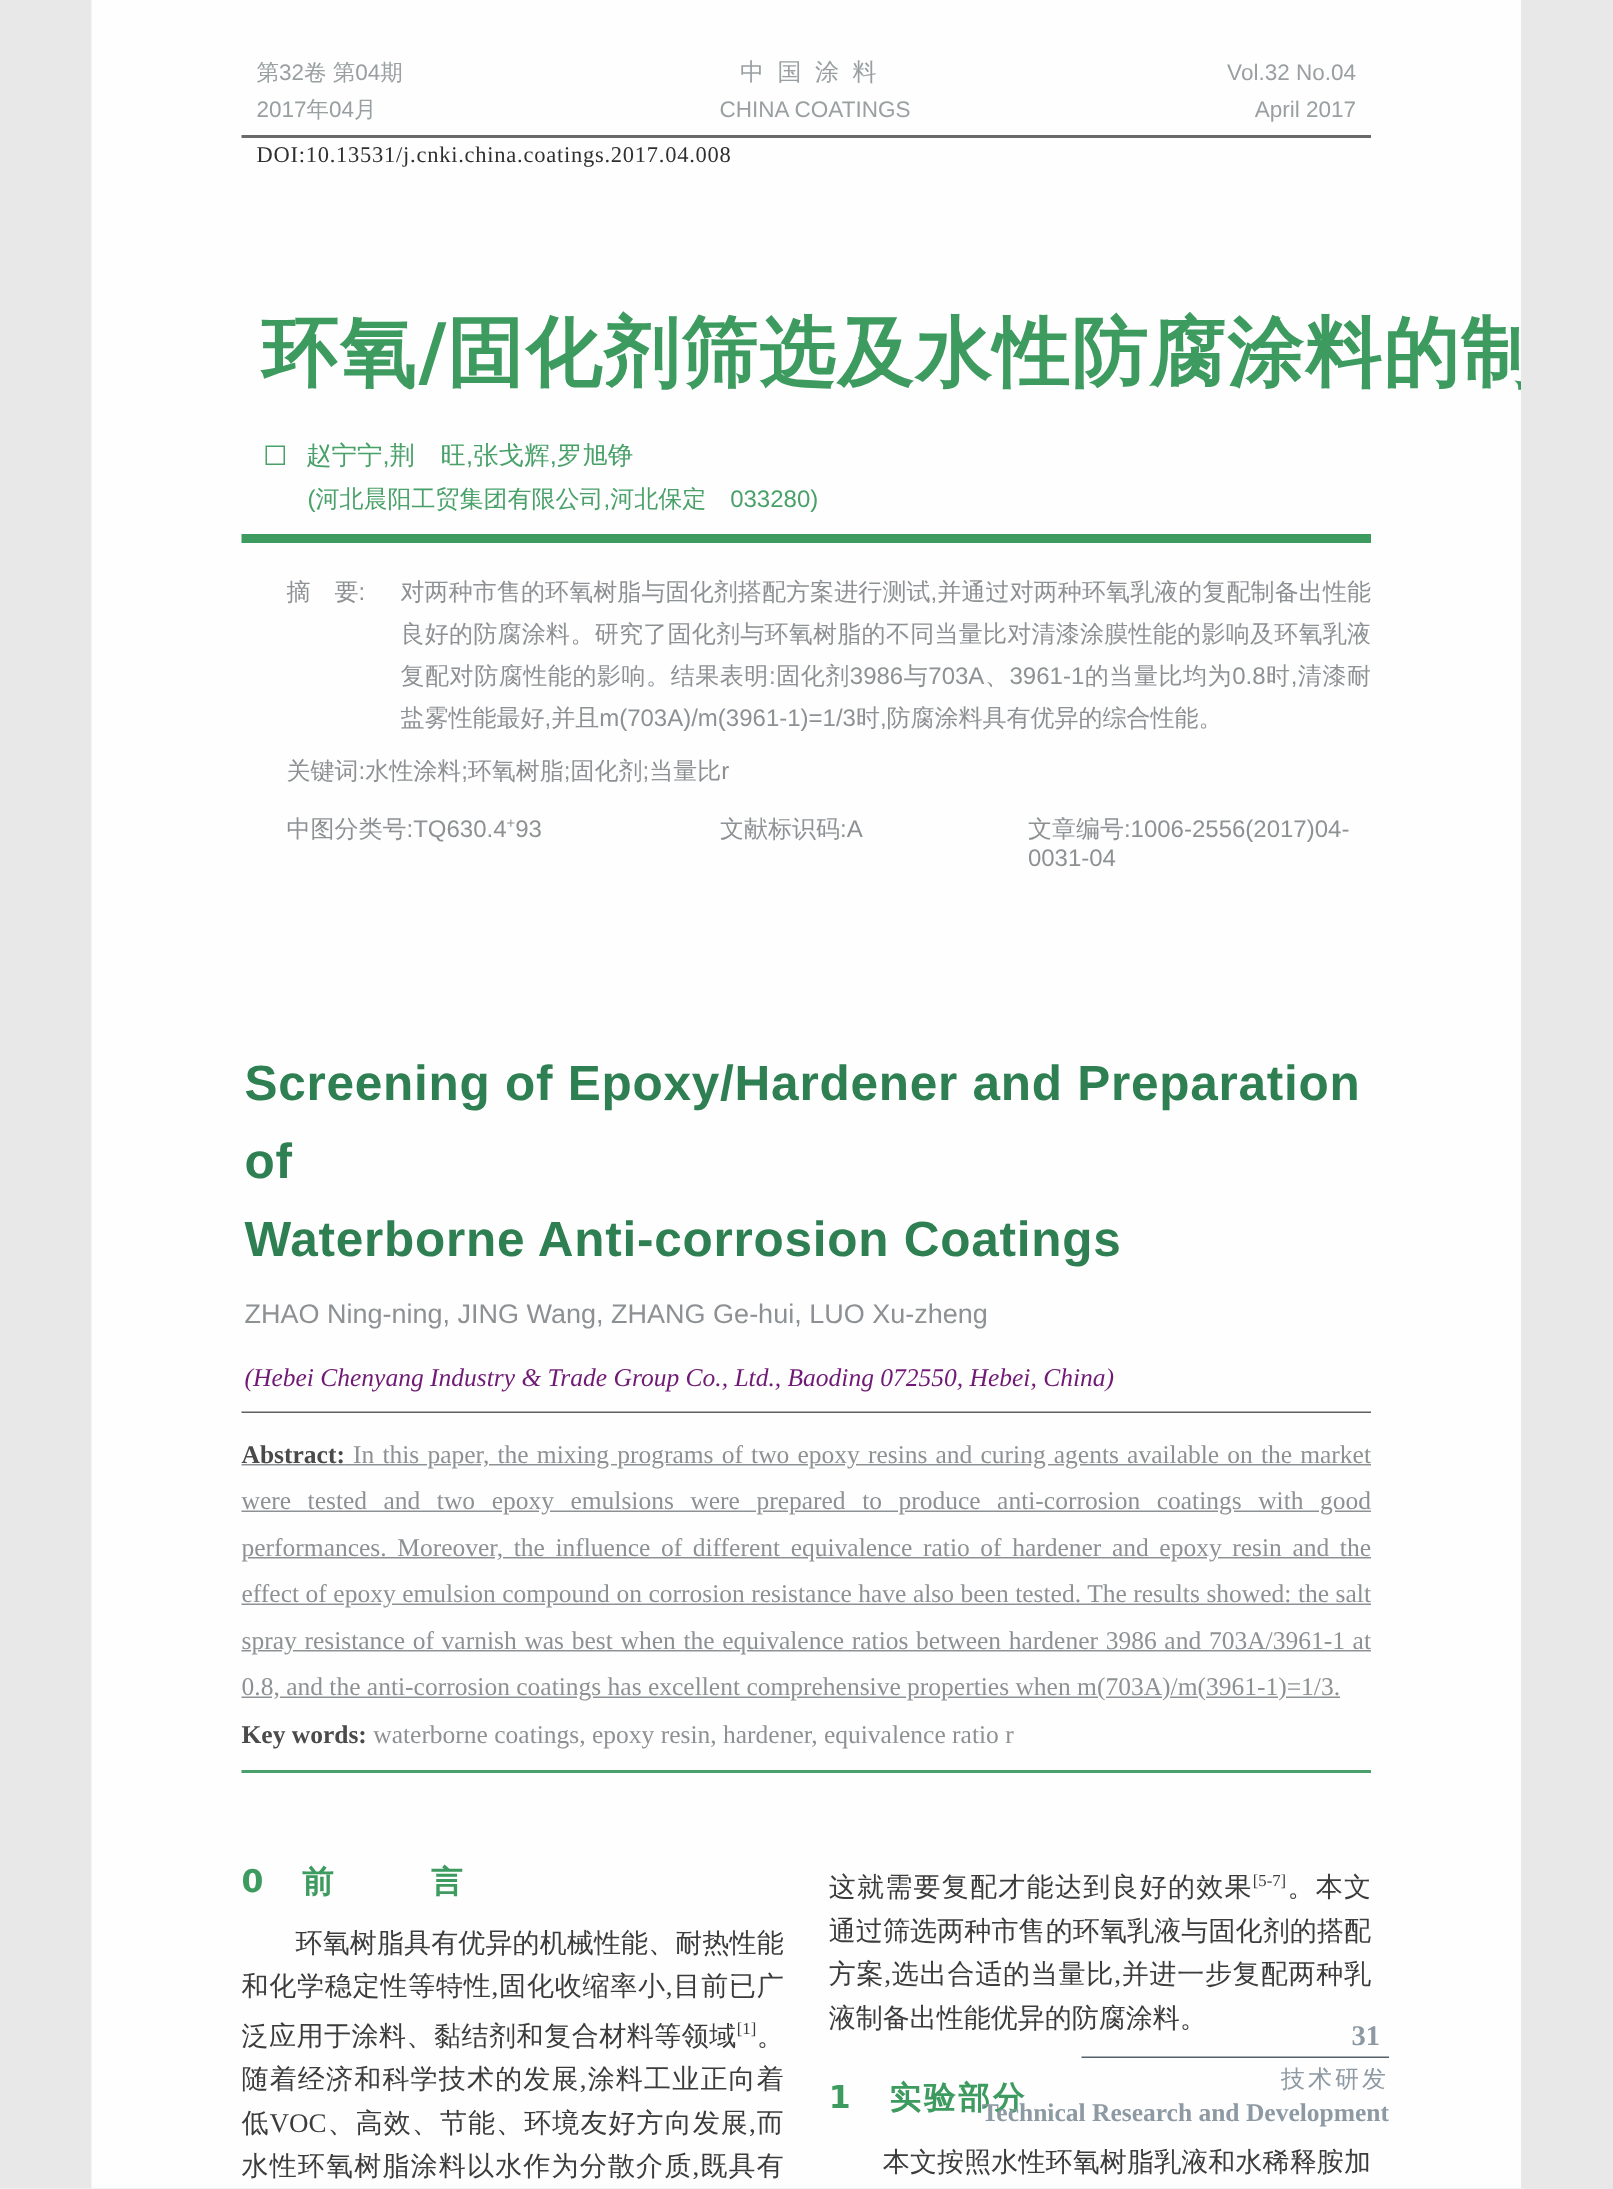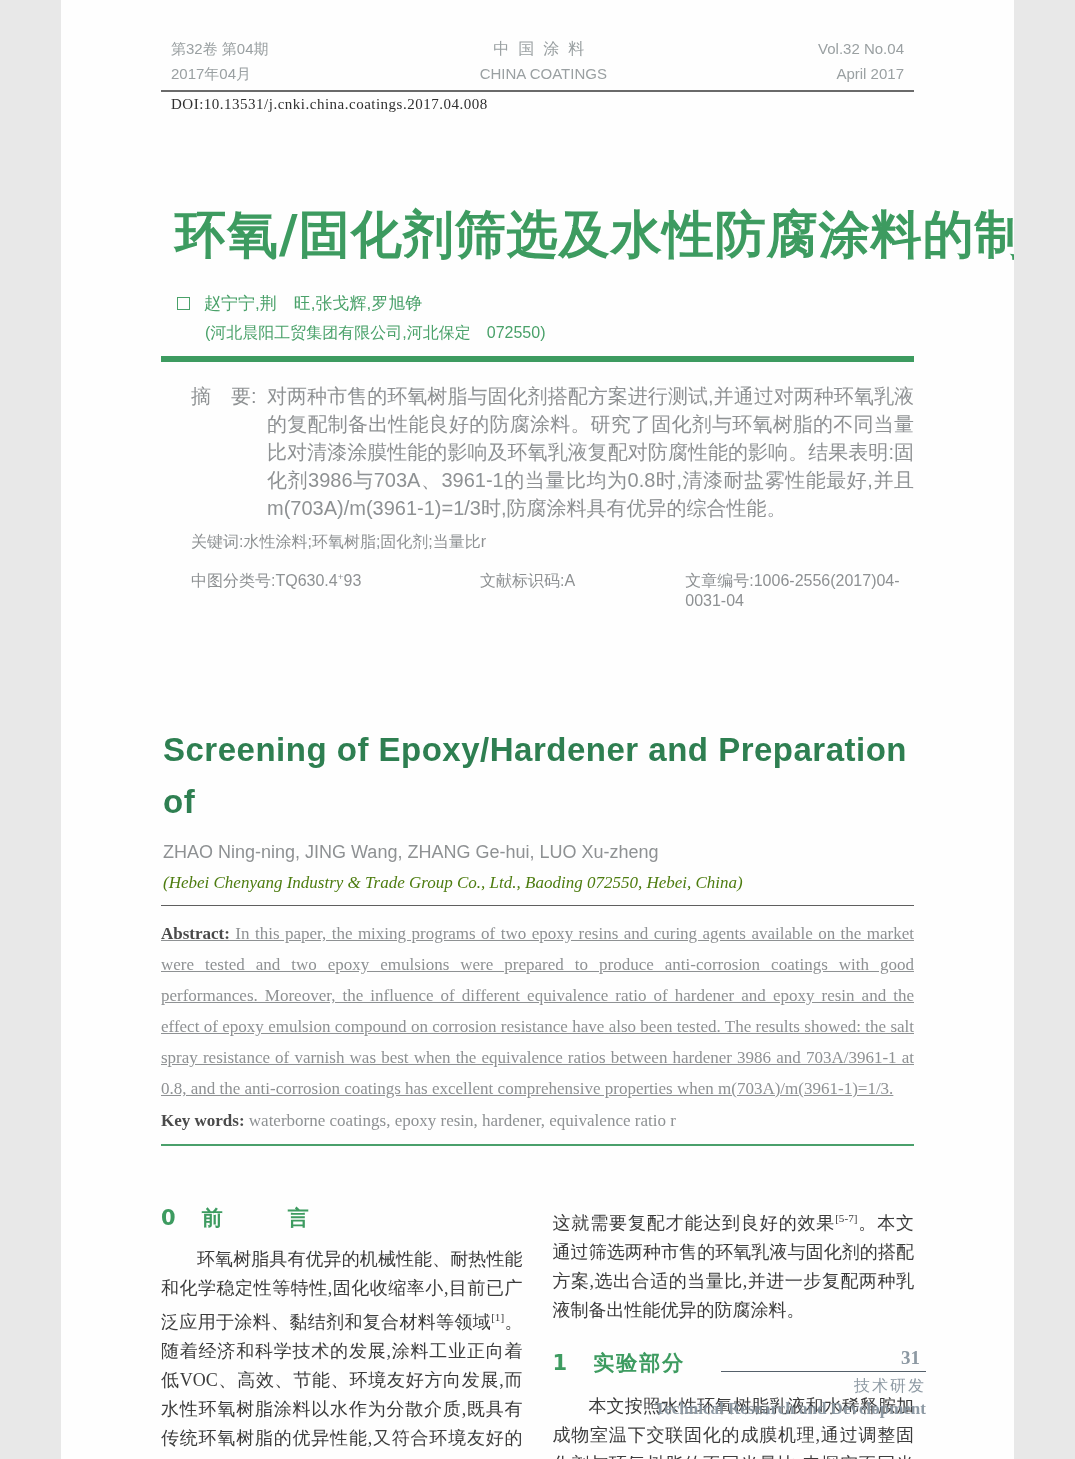--- a/index.html
+++ b/index.html
@@ -51,21 +51,21 @@
   .cn-affil {
     margin: 8px 0 0 44px;
     color: #49a169; font-size: 16px;
     font-family: "Liberation Sans", sans-serif;
   }
   .thick-bar { height: 6px; background: #3d9b60; margin-top: 12px; }
 
   
   .abstract-cn {
     display: flex; margin: 20px 0 0 30px;
-    color: #8e9193; font-size: 20px; line-height: 28px;
+    color: #8e9193; font-size: 16px; line-height: 28px;
     font-family: "Liberation Sans", sans-serif;
   }
   .abstract-cn .label { flex: 0 0 76px; white-space: nowrap; }
   .abstract-cn .text { flex: 1; text-align: justify; }
   .keywords-cn {
     margin: 10px 0 0 30px;
     color: #8e9193; font-size: 16px;
     font-family: "Liberation Sans", sans-serif;
   }
   .class-row {
@@ -85,22 +85,22 @@
     font-size: 33px; line-height: 52px;
     color: #2e7f51;
     letter-spacing: 0.5px;
   }
   .en-authors {
     margin: 14px 0 0 2px;
     color: #8e9193; font-size: 18px;
     font-family: "Liberation Sans", sans-serif;
   }
   .en-affil {
-    margin: 10px 0 0 2px;
-    color: #4d7c0f; font-size: 17px; font-style: italic;
+    margin: 22px 0 0 2px;
+    color: #701a75; font-size: 17px; font-style: italic;
     font-family: "Liberation Serif", serif;
   }
   .thin-rule { border-bottom: 1.5px solid #5f5f5f; margin-top: 12px; }
 
   
   .abstract-en {
     margin-top: 12px;
     color: #8e9193; font-size: 17px; line-height: 31px;
     text-align: justify;
     font-family: "Liberation Serif", serif;
@@ -161,38 +161,39 @@
     </div>
   </div>
   <div class="header-rule"></div>
   <div class="doi-line">DOI:10.13531/j.cnki.china.coatings.2017.04.008</div>
 
   <h1 class="cn-title">环氧/固化剂筛选及水性防腐涂料的制备</h1>
   <div class="cn-authors">
     <span class="author-square"></span>
     <span>赵宁宁,荆　旺,张戈辉,罗旭铮</span>
   </div>
-  <div class="cn-affil">(河北晨阳工贸集团有限公司,河北保定　072550)</div>
+  <div class="cn-affil">(河北晨阳工贸集团有限公司,河北保定　033280)</div>
   <div class="thick-bar"></div>
 
   <div class="abstract-cn">
     <span class="label">摘　要:</span>
     <span class="text">对两种市售的环氧树脂与固化剂搭配方案进行测试,并通过对两种环氧乳液的复配制备出性能良好的防腐涂料。研究了固化剂与环氧树脂的不同当量比对清漆涂膜性能的影响及环氧乳液复配对防腐性能的影响。结果表明:固化剂3986与703A、3961-1的当量比均为0.8时,清漆耐盐雾性能最好,并且m(703A)/m(3961-1)=1/3时,防腐涂料具有优异的综合性能。</span>
   </div>
   <div class="keywords-cn">
     <span>关键词:</span><span>水性涂料;环氧树脂;固化剂;当量比r</span>
   </div>
   <div class="class-row">
     <span class="clc"><span>中图分类号:</span><span>TQ630.4</span><sup>+</sup><span>93</span></span>
     <span class="doc-code"><span>文献标识码:</span><span>A</span></span>
     <span class="article-id"><span>文章编号:</span><span>1006-2556(2017)04-0031-04</span></span>
   </div>
 
   <div class="en-title">
     <div>Screening of Epoxy/Hardener and Preparation of</div>
+    <div>Waterborne Anti-corrosion Coatings</div>
   </div>
   <div class="en-authors">ZHAO Ning-ning, JING Wang, ZHANG Ge-hui, LUO Xu-zheng</div>
   <div class="en-affil">(Hebei Chenyang Industry &amp; Trade Group Co., Ltd., Baoding 072550, Hebei, China)</div>
   <div class="thin-rule"></div>
 
   <p class="abstract-en"><span class="b-label">Abstract:</span><span> In this paper, the mixing programs of two epoxy resins and curing agents available on the market were tested and two epoxy emulsions were prepared to produce anti-corrosion coatings with good performances. Moreover, the influence of different equivalence ratio of hardener and epoxy resin and the effect of epoxy emulsion compound on corrosion resistance have also been tested. The results showed: the salt spray resistance of varnish was best when the equivalence ratios between hardener 3986 and 703A/3961-1 at 0.8, and the anti-corrosion coatings has excellent comprehensive properties when m(703A)/m(3961-1)=1/3.</span></p>
   <p class="keywords-en"><span class="b-label">Key words:</span><span> waterborne coatings, epoxy resin, hardener, equivalence ratio r</span></p>
   <div class="green-rule"></div>
 
   <div class="body-cols">

